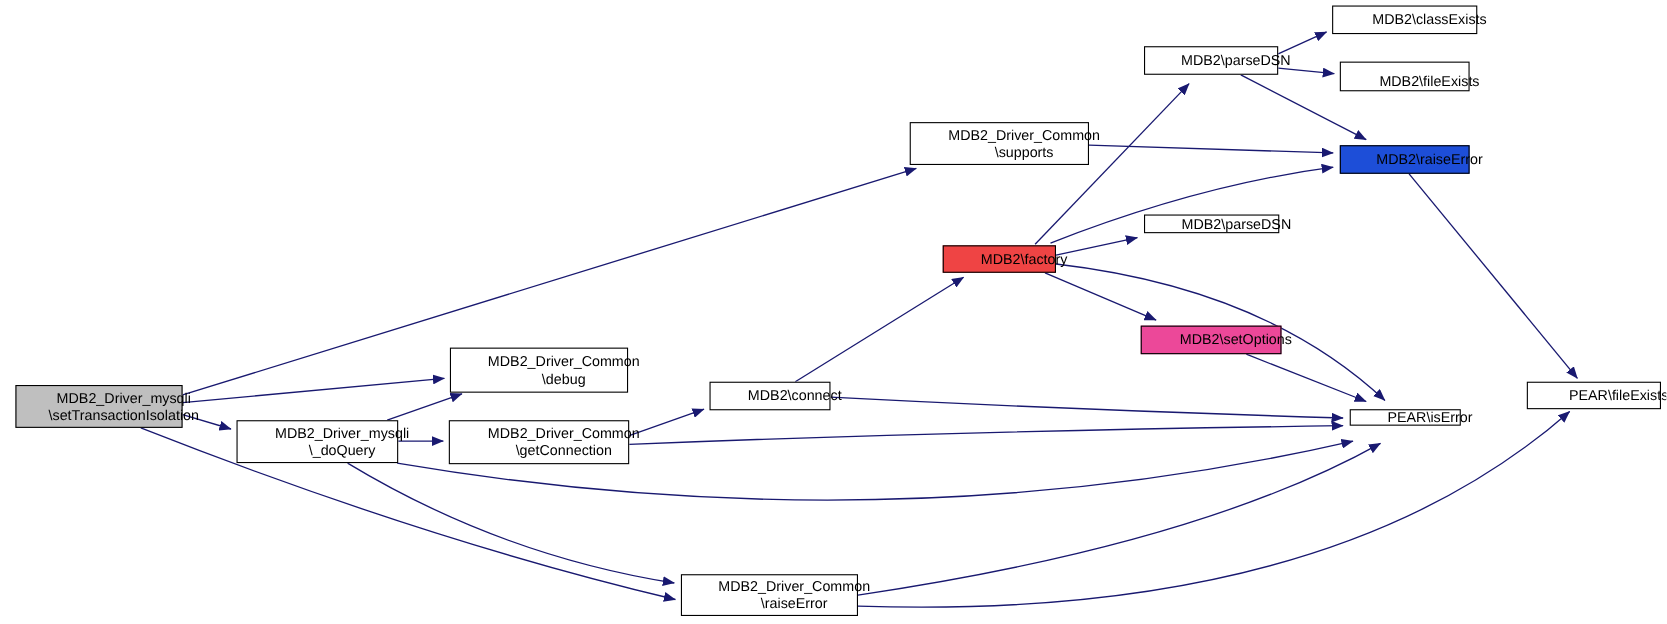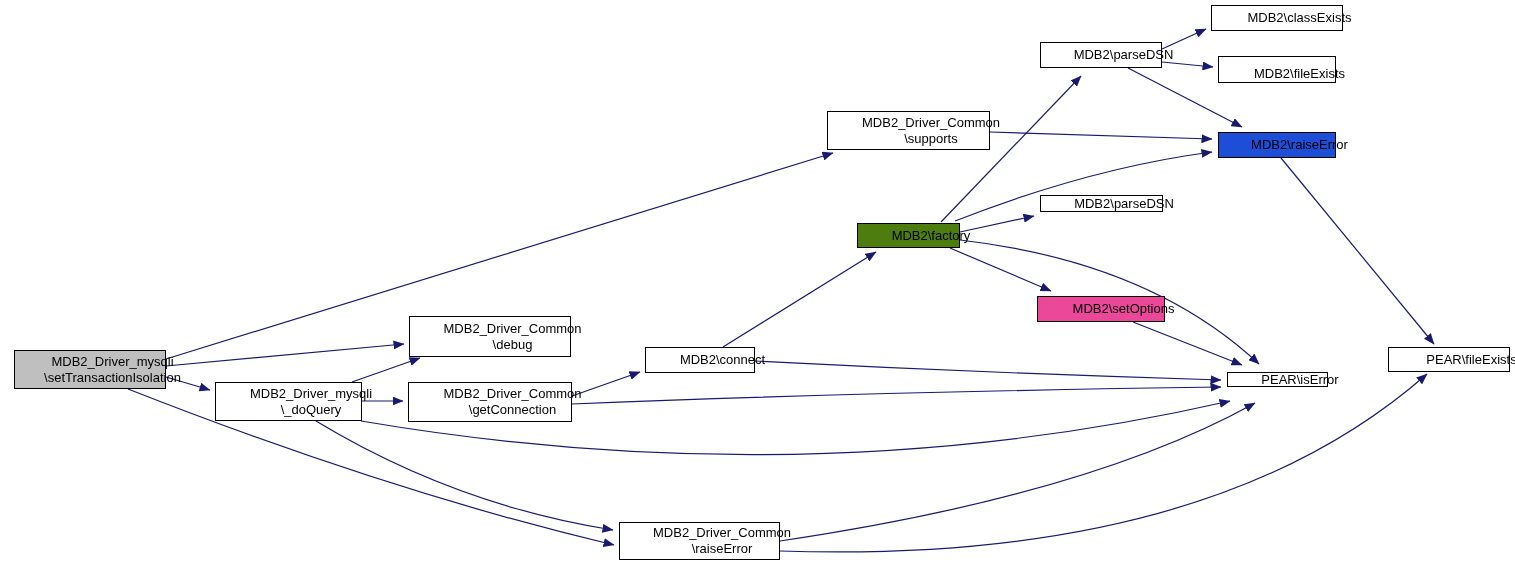--- a/index.html
+++ b/index.html
@@ -102,21 +102,21 @@
         <div class="label-line">MDB2_Driver_Common</div>
         <div class="label-line">\getConnection</div>
       </div>
       <div class="node" style="left: 645px; top: 347px; width: 110px; height: 26px; border-color: rgb(0, 0, 0); background: rgb(255, 255, 255);">
         <div class="label-line">MDB2\connect</div>
       </div>
       <div class="node" style="left: 827px; top: 111px; width: 163px; height: 39px; border-color: rgb(0, 0, 0); background: rgb(255, 255, 255);">
         <div class="label-line">MDB2_Driver_Common</div>
         <div class="label-line">\supports</div>
       </div>
-      <div class="node" style="left: 857px; top: 223px; width: 103px; height: 25px; border-color: rgb(0, 0, 0); background: #4d7c0f;">
+      <div class="node" style="left: 857px; top: 223px; width: 103px; height: 25px; border-color: rgb(0, 0, 0); background: #ef4444;">
         <div class="label-line">MDB2\factory</div>
       </div>
       <div class="node" style="left: 1040px; top: 42px; width: 122px; height: 26px; border-color: rgb(0, 0, 0); background: rgb(255, 255, 255);">
         <div class="label-line">MDB2\parseDSN</div>
       </div>
       <div class="node" style="left: 1211px; top: 5px; width: 132px; height: 26px; border-color: rgb(0, 0, 0); background: rgb(255, 255, 255);">
         <div class="label-line">MDB2\classExists</div>
       </div>
       <div class="node" style="left: 1218px; top: 56px; width: 118px; height: 27px; border-color: rgb(0, 0, 0); background: rgb(255, 255, 255); justify-content: flex-end;">
         <div class="label-line">MDB2\fileExists</div>

